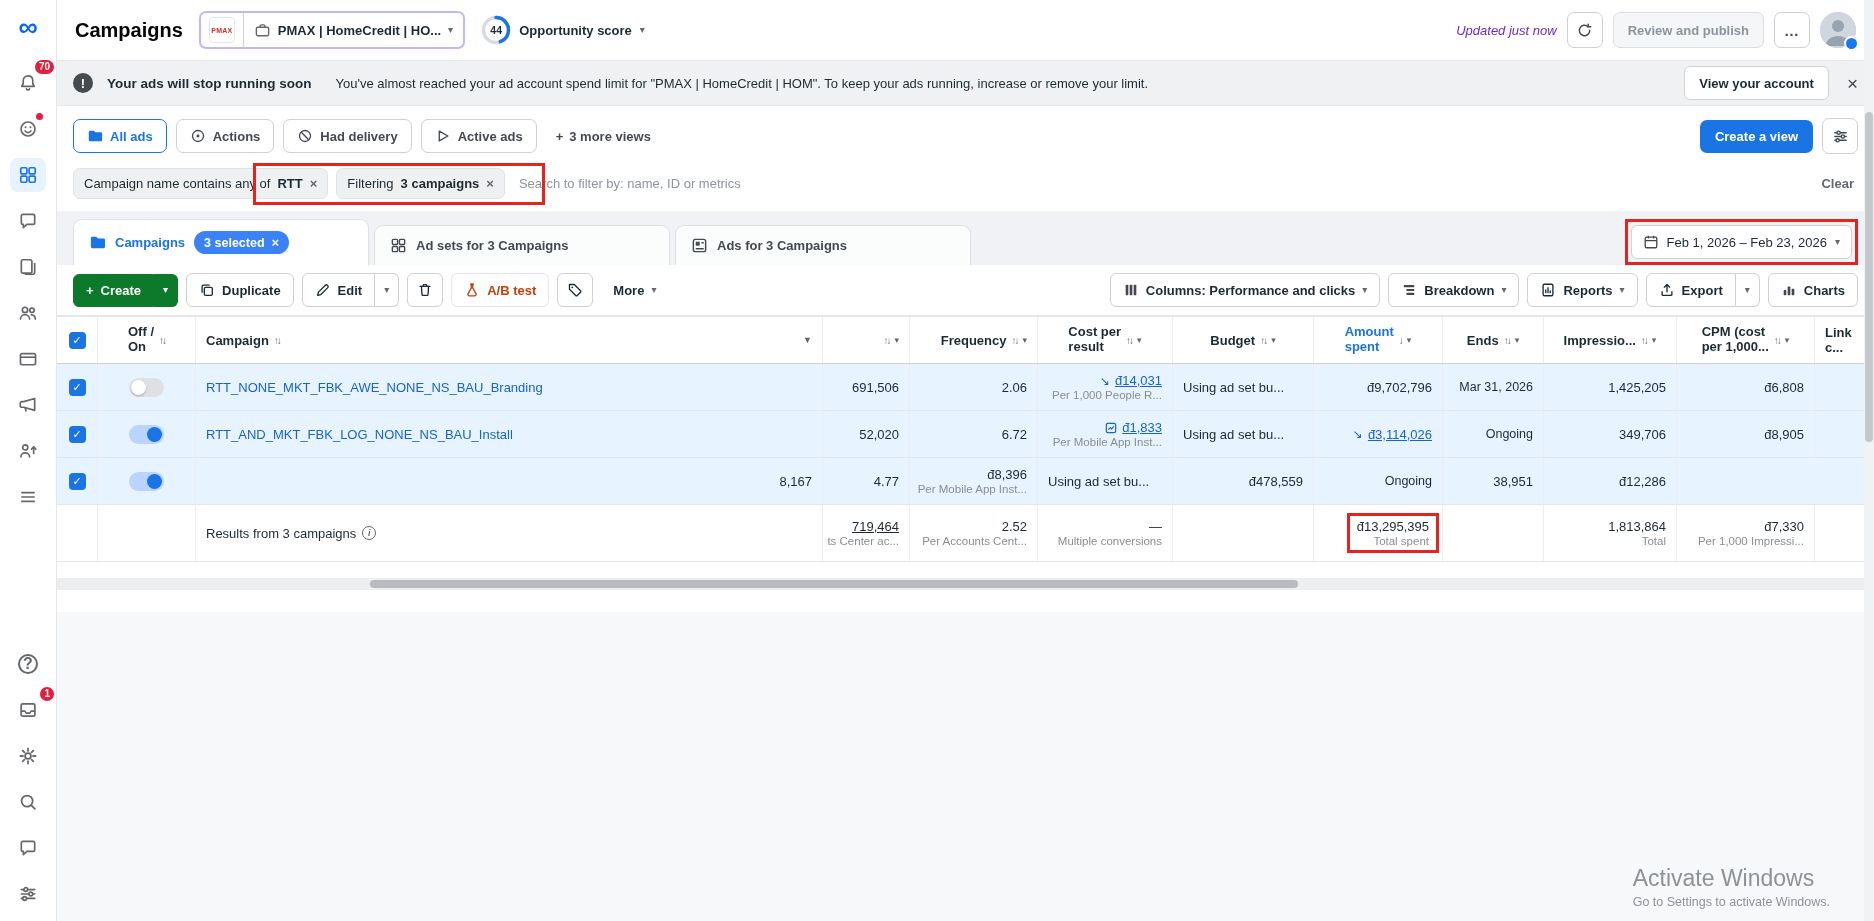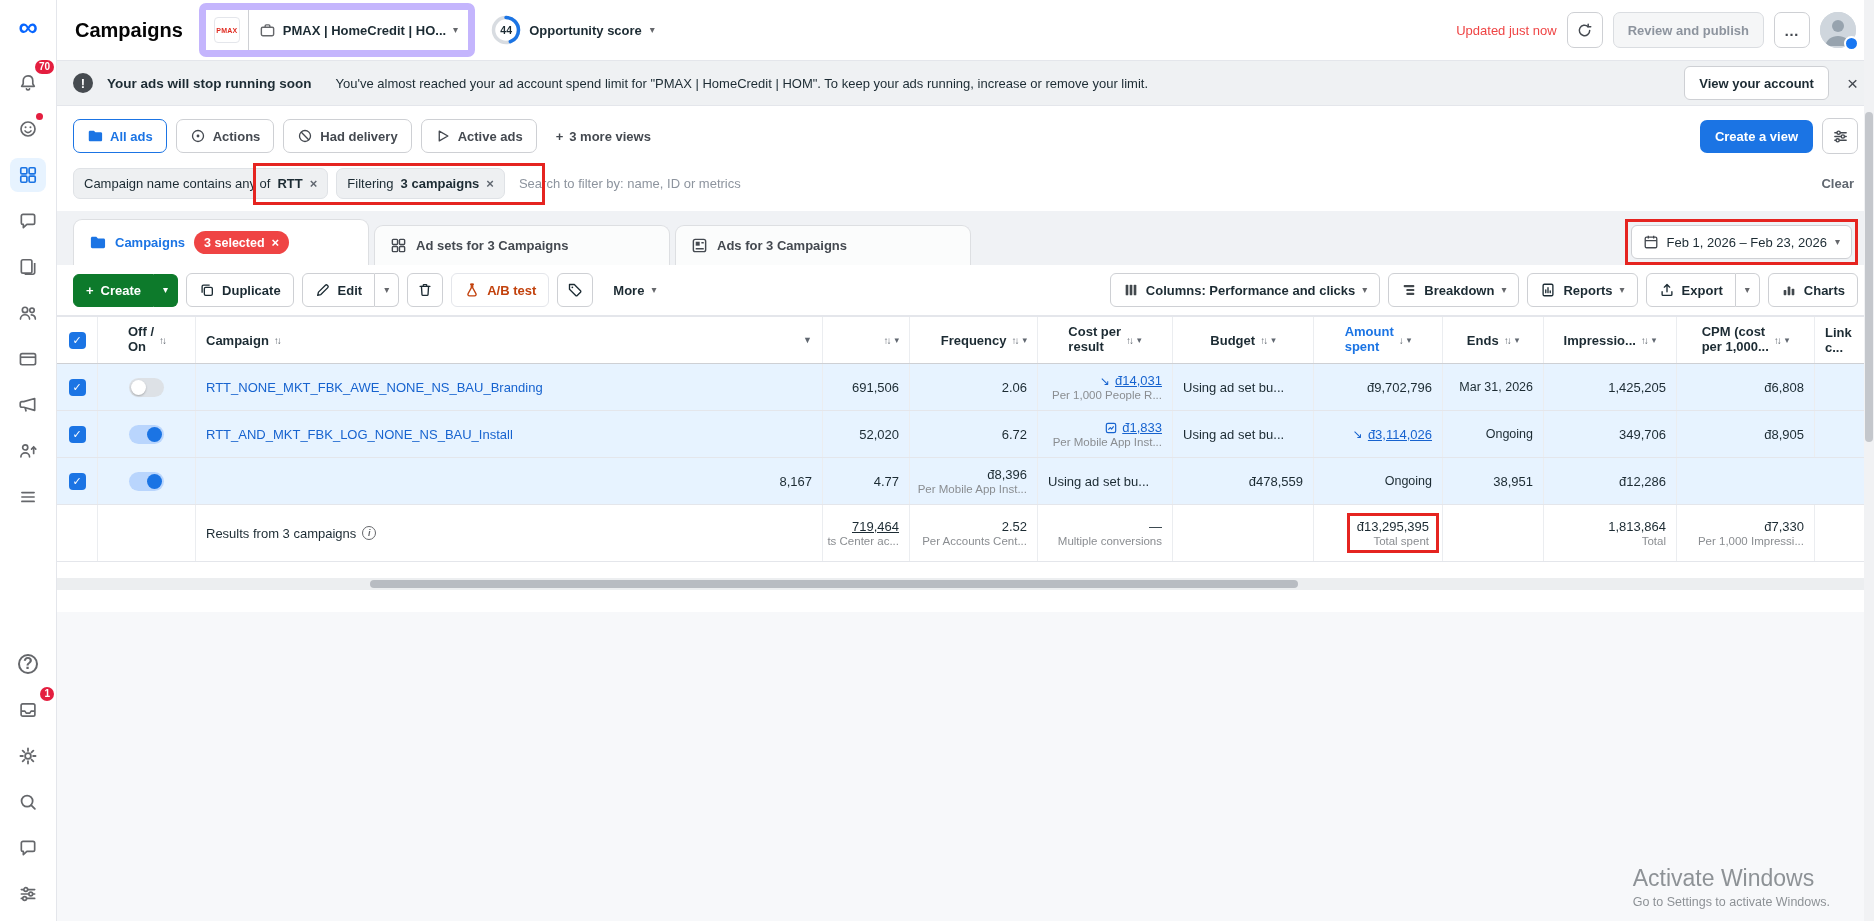--- a/index.html
+++ b/index.html
@@ -17,32 +17,32 @@
   .reddot { position:absolute; top:1px; right:3px; width:7px; height:7px; border-radius:50%; background:#e41e3f; }
   .rail-spacer { flex:1; }
   .qmark { font-size:16px; font-weight:700; color:#65676b; border:2px solid #65676b; border-radius:50%; width:20px; height:20px; display:flex; align-items:center; justify-content:center; line-height:1; }
 
   
   .main { flex:1; display:flex; flex-direction:column; min-width:0; }
 
   
   .topbar { height:60px; background:#fff; display:flex; align-items:center; gap:16px; padding:0 18px; }
   .page-title { font-size:20px; font-weight:700; color:#050505; }
-  .account-btn { display:flex; align-items:center; height:54px; border:7px solid #c4b5fd; border-radius:7px; background:#fff; cursor:pointer; }
+  .account-btn { display:flex; align-items:center; height:38px; border:2px solid #c4b5fd; border-radius:7px; background:#fff; cursor:pointer; }
   .account-seg1 { padding:0 8px; display:flex; align-items:center; height:100%; border-right:1px solid #ced0d4; }
   .pmax-logo { width:26px; height:26px; border:1px solid #e4e6eb; border-radius:4px; display:flex; align-items:center; justify-content:center; font-size:7px; font-weight:800; color:#e02b20; letter-spacing:.2px; }
   .account-seg2 { display:flex; align-items:center; gap:7px; padding:0 10px; font-weight:600; color:#1c2b33; }
   .account-seg2 svg { width:17px; height:17px; color:#65676b; }
   .caret { font-size:10px; color:#65676b; line-height:1; }
   .opp-score { display:flex; align-items:center; gap:8px; cursor:pointer; }
   .ring { position:relative; width:30px; height:30px; }
   .ring-num { position:absolute; inset:0; display:flex; align-items:center; justify-content:center; font-size:10.5px; font-weight:700; color:#1c2b33; }
   .opp-label { font-weight:600; }
   .topbar-right { margin-left:auto; display:flex; align-items:center; gap:10px; }
-  .updated { color:#ef4444; }
+  .updated { color:#6d28d9;font-style:italic; }
   .icon-sq { width:36px; height:36px; border:1px solid #ced0d4; border-radius:7px; background:#fff; display:flex; align-items:center; justify-content:center; color:#444950; cursor:pointer; }
   .icon-sq svg { width:17px; height:17px; }
   .btn-muted { height:36px; border:1px solid #dadde1; background:#f5f6f7; border-radius:7px; padding:0 14px; font-weight:600; color:#8d949e; display:flex; align-items:center; cursor:default; }
   .dots { font-size:15px; font-weight:700; letter-spacing:1px; color:#444950; }
   .avatar { position:relative; width:36px; height:36px; border-radius:50%; background:#cfd6dd; overflow:visible; cursor:pointer; }
   .avatar svg { width:36px; height:36px; border-radius:50%; }
   .av-badge { position:absolute; right:-3px; bottom:-3px; width:15px; height:15px; border-radius:50%; background:#1877f2; border:2px solid #fff; }
 
   
   .banner { height:46px; background:#eff1f3; border-top:1px solid #e4e6eb; border-bottom:1px solid #e4e6eb; display:flex; align-items:center; gap:14px; padding:0 16px; }
@@ -70,21 +70,21 @@
   .search-input { flex:1; border:none; outline:none; font-size:13px; color:#1c2b33; background:transparent; padding:6px; font-family:inherit; }
   .search-input::placeholder { color:#8d949e; }
   .clear-link { color:#606770; font-weight:600; cursor:pointer; padding-right:4px; }
   .redbox-filters { position:absolute; left:196px; top:-3px; width:292px; height:42px; border:3px solid #e52420; pointer-events:none; z-index:6; }
 
   
   .leveltabs { background:#f0f2f5; display:flex; align-items:flex-end; gap:5px; padding:8px 16px 0; height:54px; }
   .ltab { display:flex; align-items:center; gap:9px; background:#fbfcfc; border:1px solid #dddfe2; border-bottom:none; border-radius:9px 9px 0 0; padding:11px 15px; min-width:296px; font-weight:600; color:#444950; cursor:pointer; }
   .ltab svg { width:17px; height:17px; }
   .ltab.active { background:#fff; color:#1b74e4; font-weight:700; }
-  .sel-badge { display:flex; align-items:center; gap:7px; background:#ef4444; color:#fff; border-radius:14px; padding:4px 10px; font-size:12.5px; font-weight:700; }
+  .sel-badge { display:flex; align-items:center; gap:7px; background:#3b82f6; color:#fff; border-radius:14px; padding:4px 10px; font-size:12.5px; font-weight:700; }
   .sel-badge .chip-x { color:#fff; }
   .date-wrap { margin-left:auto; align-self:center; border:3px solid #e52420; padding:3px; display:flex; }
   .date-btn { display:flex; align-items:center; gap:8px; background:#fff; border:1px solid #ced0d4; border-radius:6px; padding:8px 11px; font-weight:400; cursor:pointer; white-space:nowrap; }
   .date-btn svg { width:16px; height:16px; color:#444950; }
 
   
   .toolbar { background:#fff; display:flex; align-items:center; gap:8px; padding:8px 16px; border-bottom:1px solid #e4e6eb; }
   .tbtn { display:flex; align-items:center; gap:7px; border:1px solid #ced0d4; border-radius:6px; padding:8px 12px; background:#fff; color:#1c2b33; font-weight:600; font-size:13px; cursor:pointer; white-space:nowrap; }
   .tbtn svg { width:16px; height:16px; }
   .tbtn.disabled { color:#c2410c; border-color:#e4e6eb; cursor:default; }

